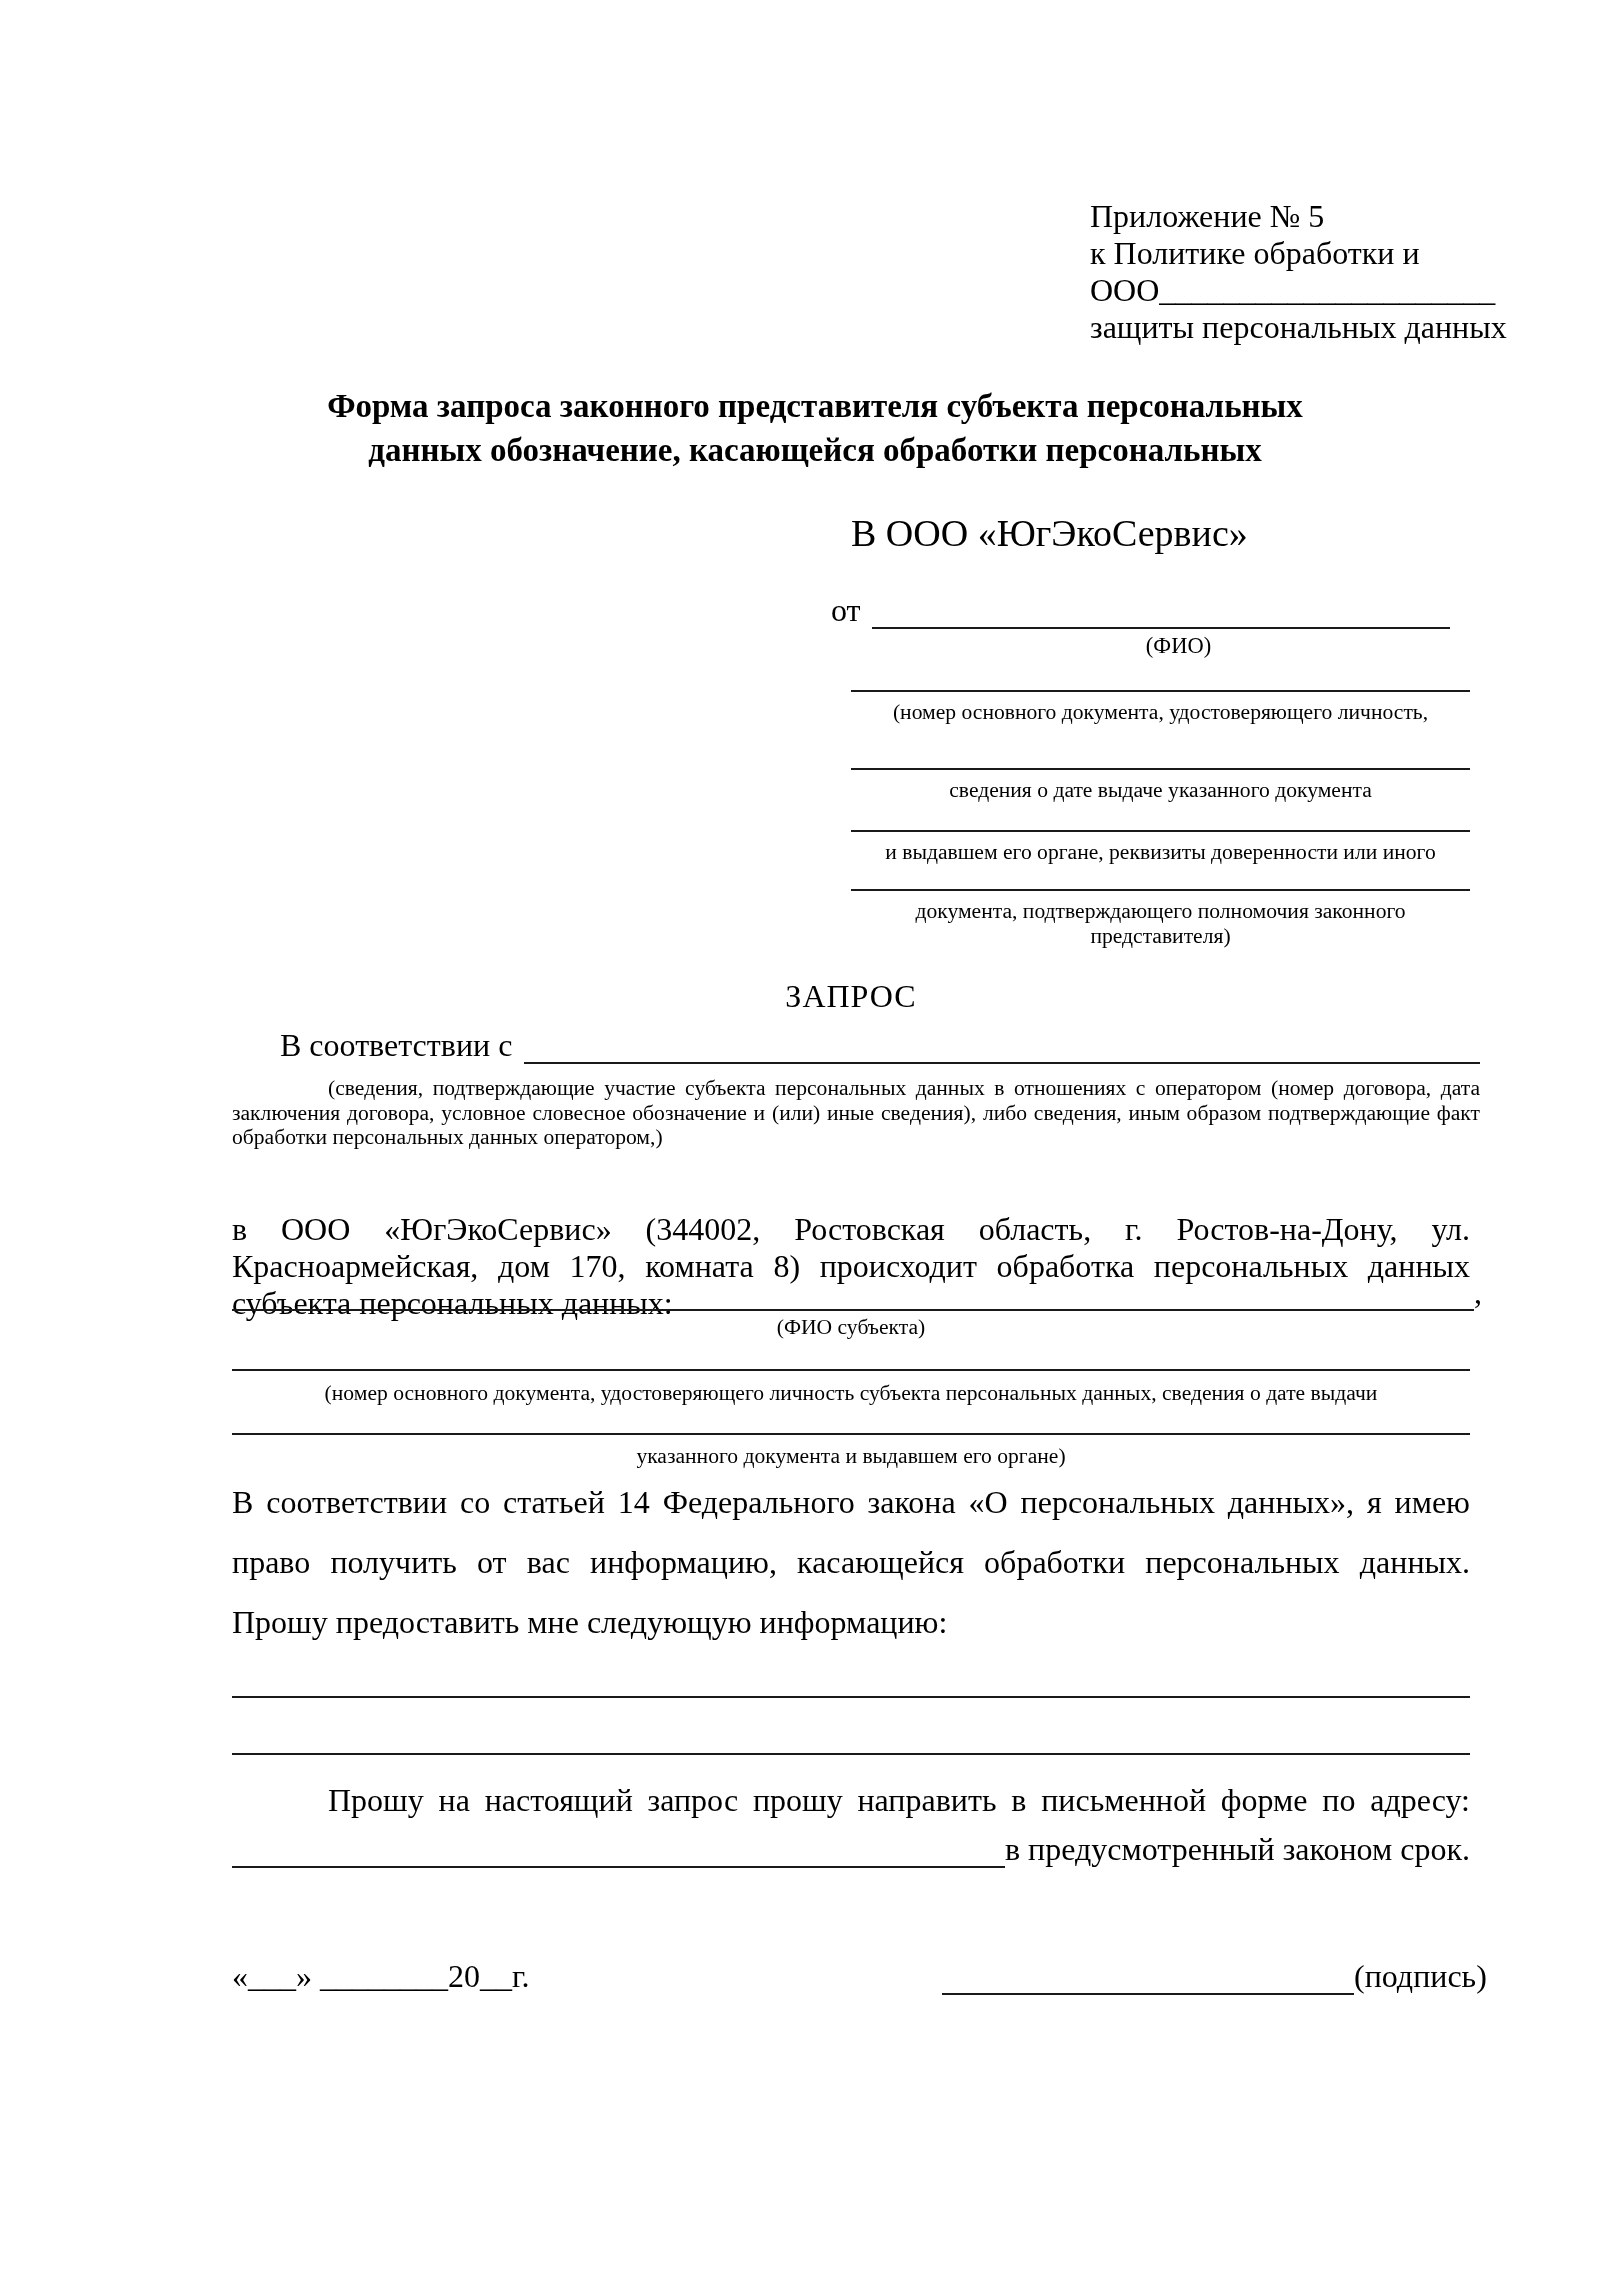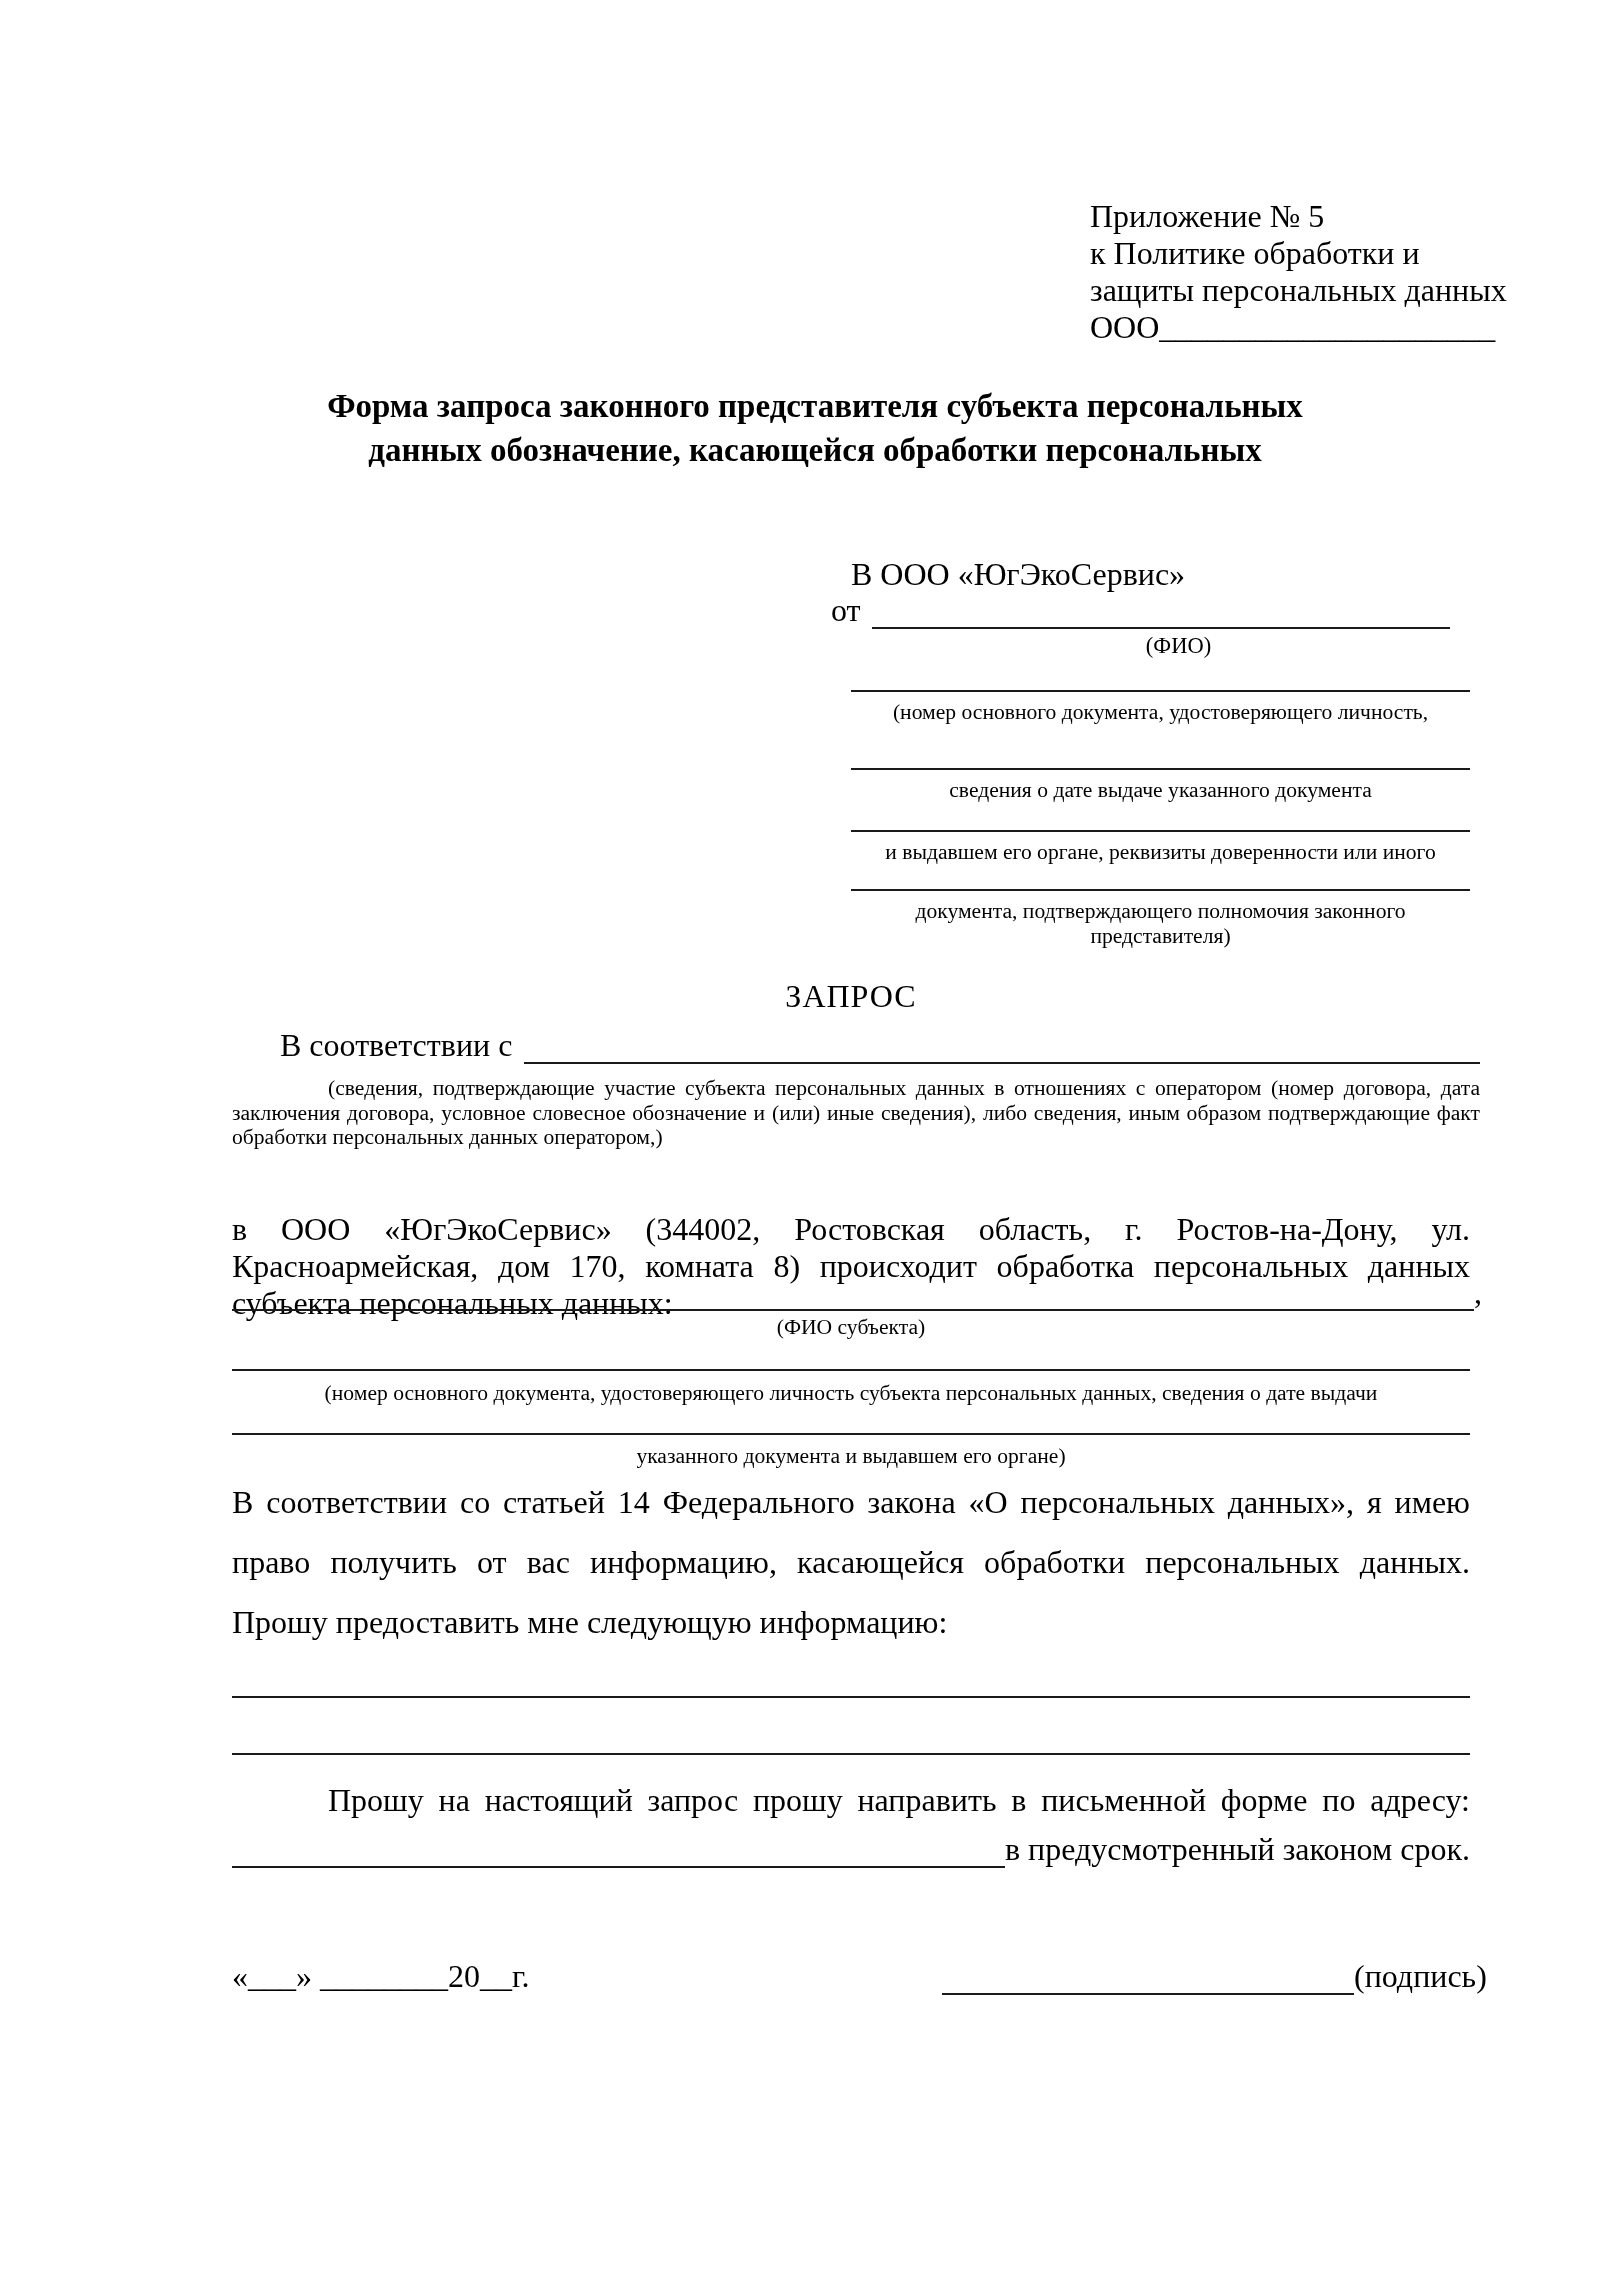--- a/index.html
+++ b/index.html
@@ -32,21 +32,21 @@
   }
   .center { text-align:center; }
   .justify { text-align:justify; }
 
   .appendix { left:1090px; top:198px; font-size:32px; line-height:37px; }
   .title-block {
     left:183px; top:384px; width:1264px;
     font-size:33px; font-weight:bold; line-height:44px;
     text-align:center;
   }
-  .recipient-to { left:851px; top:556px; font-size:32px; }
+  .recipient-to { left:851px; top:511px; font-size:38px; }
   .from-row { left:831px; top:592px; width:619px; }
   .from-row .from-label { margin-right:11.8px; }
   .fio-caption { left:887px; top:633px; width:583px; font-size:22.5px; }
 
   .doc-rule { left:851px; width:619px; }
   .doc-caption { left:851px; width:619px; font-size:21.6px; }
 
   .zapros { left:232px; top:978px; width:1238px; font-size:32px; letter-spacing:1px; }
 
   .accordance-row { left:232px; top:1027px; width:1248px; }
@@ -81,22 +81,22 @@
   .footer-sign .sign-caption { white-space:nowrap; }
 </style>
 </head>
 <body>
 
 <div class="page">
 
   <div class="abs appendix">
     <div>Приложение № 5</div>
     <div>к Политике обработки и</div>
+    <div>ООО_____________________</div>
     <div>защиты персональных данных</div>
-    <div>ООО_____________________</div>
   </div>
 
   <div class="abs title-block">
     <div>Форма запроса законного представителя субъекта персональных</div>
     <div>данных обозначение, касающейся обработки персональных</div>
   </div>
 
   <div class="abs recipient-to">В ООО «ЮгЭкоСервис»</div>
 
   <div class="fill-row from-row">

